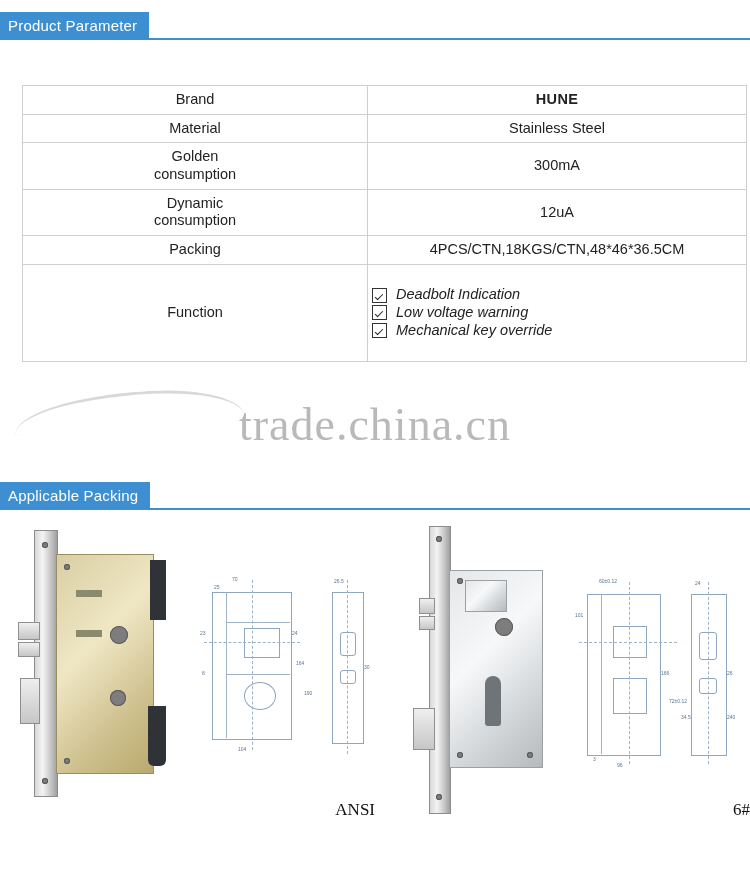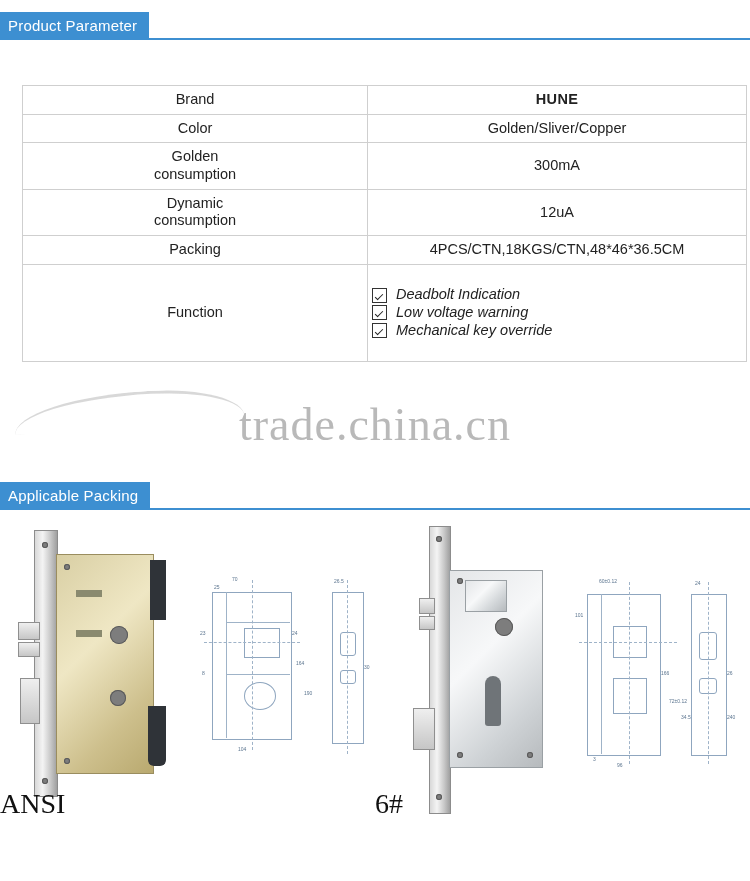--- a/index.html
+++ b/index.html
@@ -105,22 +105,22 @@
   
   .mortise-area{
     position:absolute;left:0;top:512px;width:750px;height:330px;
   }
   .m-col{position:absolute;top:0;width:375px;height:330px;}
   .m-col.left{left:0;}
   .m-col.right{left:375px;}
   .caption{
     position:absolute;
     bottom:22px;width:100%;
-    text-align:left;
-    font-size:28px;
+    text-align:right;
+    font-size:17px;
     font-family:"Liberation Serif", serif;
     color:#111;
   }
   .photo{position:absolute;}
   
   .draw{
     position:absolute;
     border:1px solid #8fa6bf;
     background:#ffffff;
   }
@@ -174,22 +174,22 @@
 </div>
 
 <div class="param-wrap">
   <table class="param">
     <tbody>
         <tr>
       <td class="label">Brand</td>
       <td class="value big">HUNE</td>
     </tr>
     <tr>
-      <td class="label">Color</td>
-      <td class="value">Golden/Sliver/Copper</td>
+      <td class="label">Material</td>
+      <td class="value">Stainless Steel</td>
     </tr>
     <tr>
       <td class="label">
         <div>Golden</div>
         <div>consumption</div>
       </td>
       <td class="value">300mA</td>
     </tr>
     <tr>
       <td class="label">

